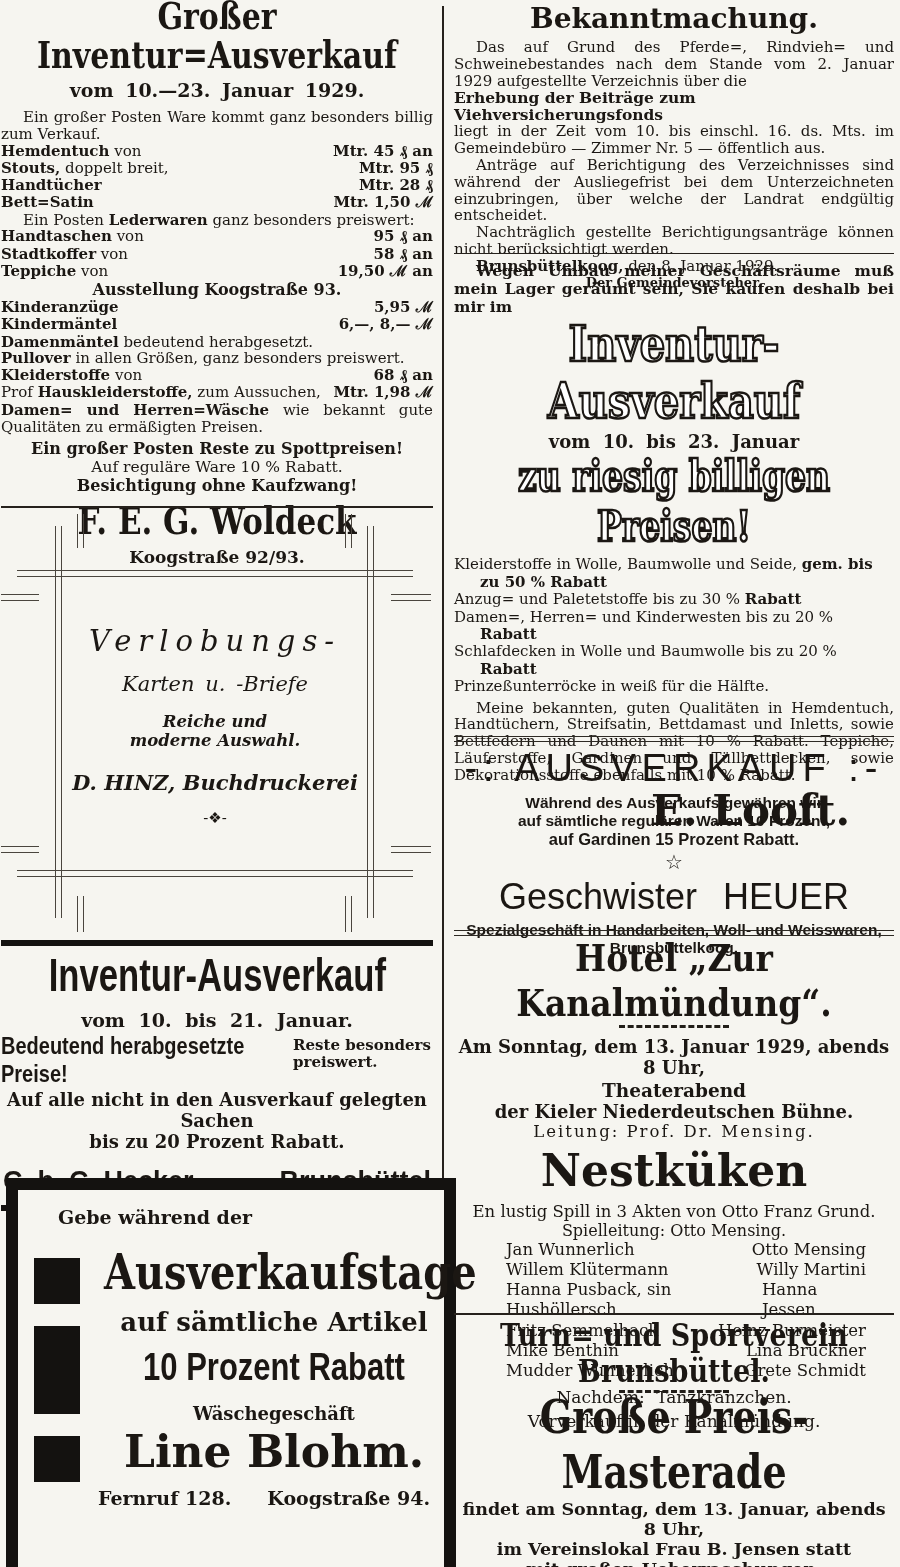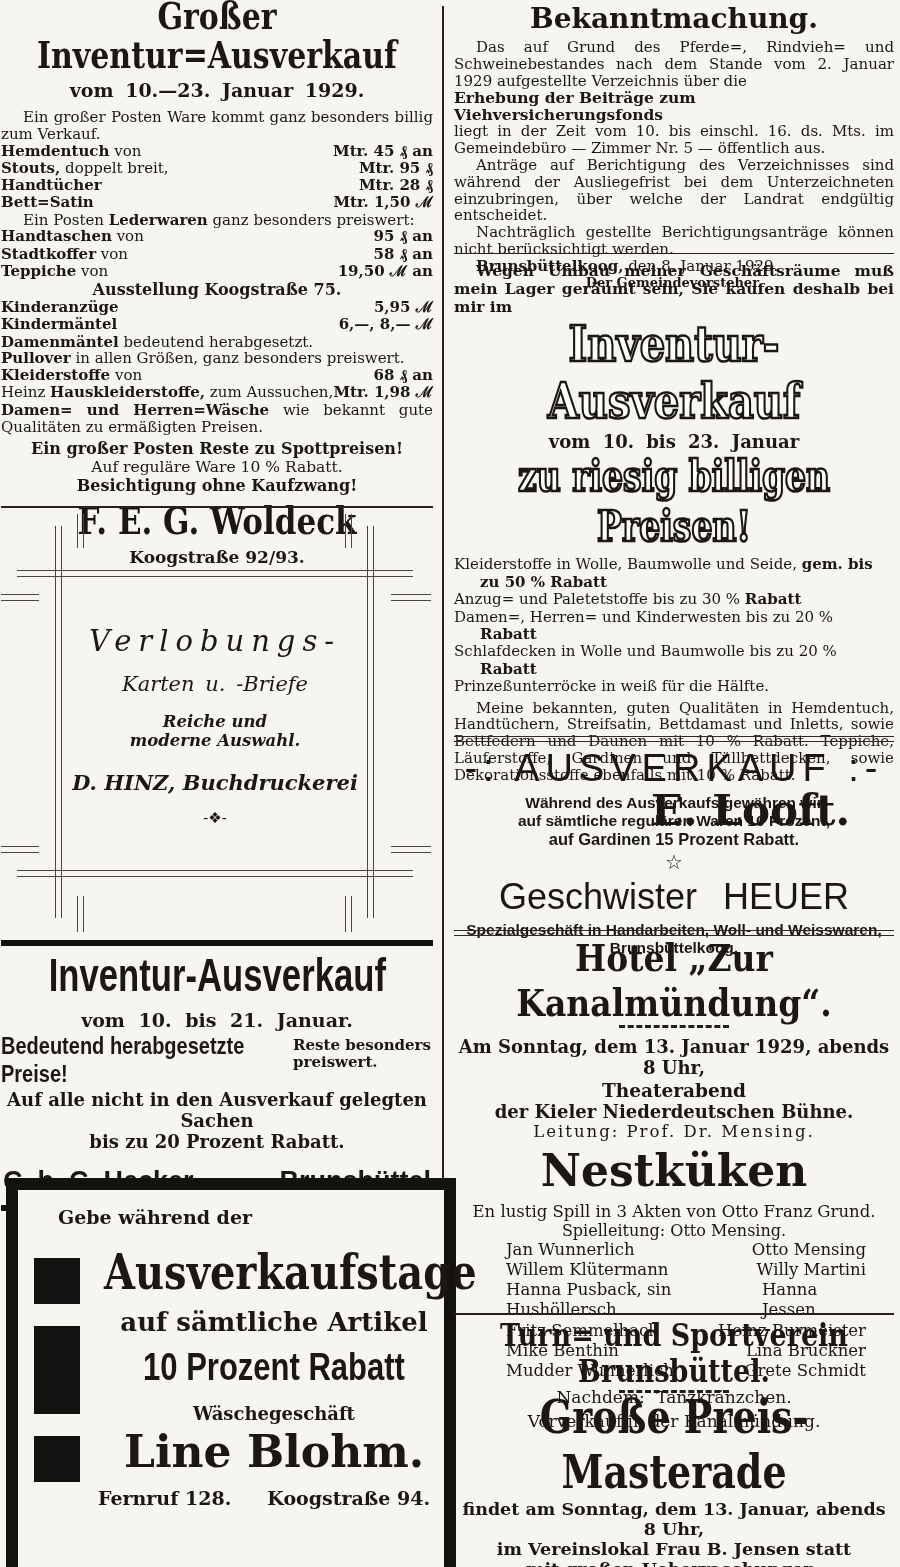--- a/index.html
+++ b/index.html
@@ -59,37 +59,37 @@
         <span class="pval">95 ₰ an</span>
       </div>
     <div class="prow">
         <span><b>Stadtkoffer</b><span> von</span></span>
         <span class="pval">58 ₰ an</span>
       </div>
     <div class="prow">
         <span><b>Teppiche</b><span> von</span></span>
         <span class="pval">19,50 ℳ an</span>
       </div>
-    <div class="c b" style="font-size:16px;">Ausstellung Koogstraße 75.</div>
+    <div class="c b" style="font-size:16px;">Ausstellung Koogstraße 93.</div>
     <div class="prow">
         <span><b>Kinderanzüge</b><span></span></span>
         <span class="pval">5,95 ℳ</span>
       </div>
     <div class="prow">
         <span><b>Kindermäntel</b><span></span></span>
         <span class="pval">6,—, 8,— ℳ</span>
       </div>
     <div class="body-txt"><b>Damenmäntel</b><span> bedeutend herabgesetzt.</span></div>
     <div class="body-txt"><b>Pullover</b><span> in allen Größen, ganz besonders preiswert.</span></div>
     <div class="prow">
         <span><b>Kleiderstoffe</b><span> von</span></span>
         <span class="pval">68 ₰ an</span>
       </div>
     <div class="prow">
-        <span><span>Heinz </span><b>Hauskleiderstoffe,</b><span> zum Aussuchen,</span></span>
+        <span><span>Prof </span><b>Hauskleiderstoffe,</b><span> zum Aussuchen,</span></span>
         <span class="pval">Mtr. 1,98 ℳ</span>
       </div>
     <div class="body-txt j"><b>Damen= und Herren=Wäsche</b><span> wie bekannt gute Qualitäten zu ermäßigten Preisen.</span></div>
     <div class="c b" style="font-size:16px;margin-top:4px;">Ein großer Posten Reste zu Spottpreisen!</div>
     <div class="c" style="font-size:15.5px;">Auf reguläre Ware 10 % Rabatt.</div>
     <div class="c b" style="font-size:16px;">Besichtigung ohne Kaufzwang!</div>
     <div class="c display" style="font-size:31px;margin-top:8px;"><span class="squash">F. E. G. Woldeck</span></div>
     <div class="c b" style="font-size:17px;margin-top:8px;">Koogstraße 92/93.</div>
   </div>
 

